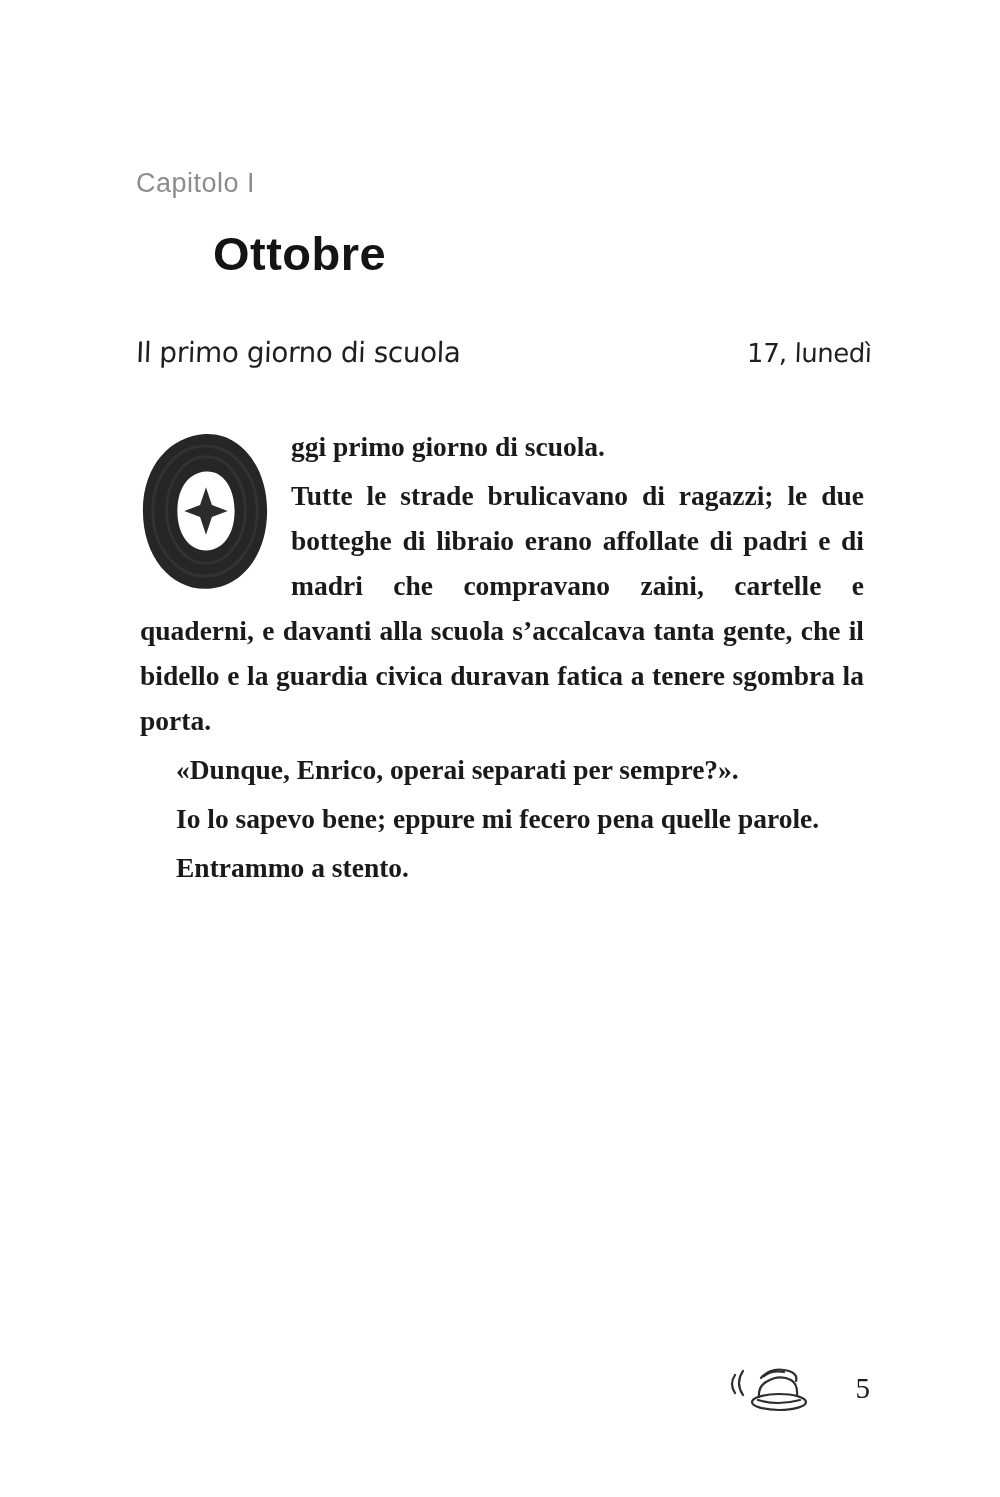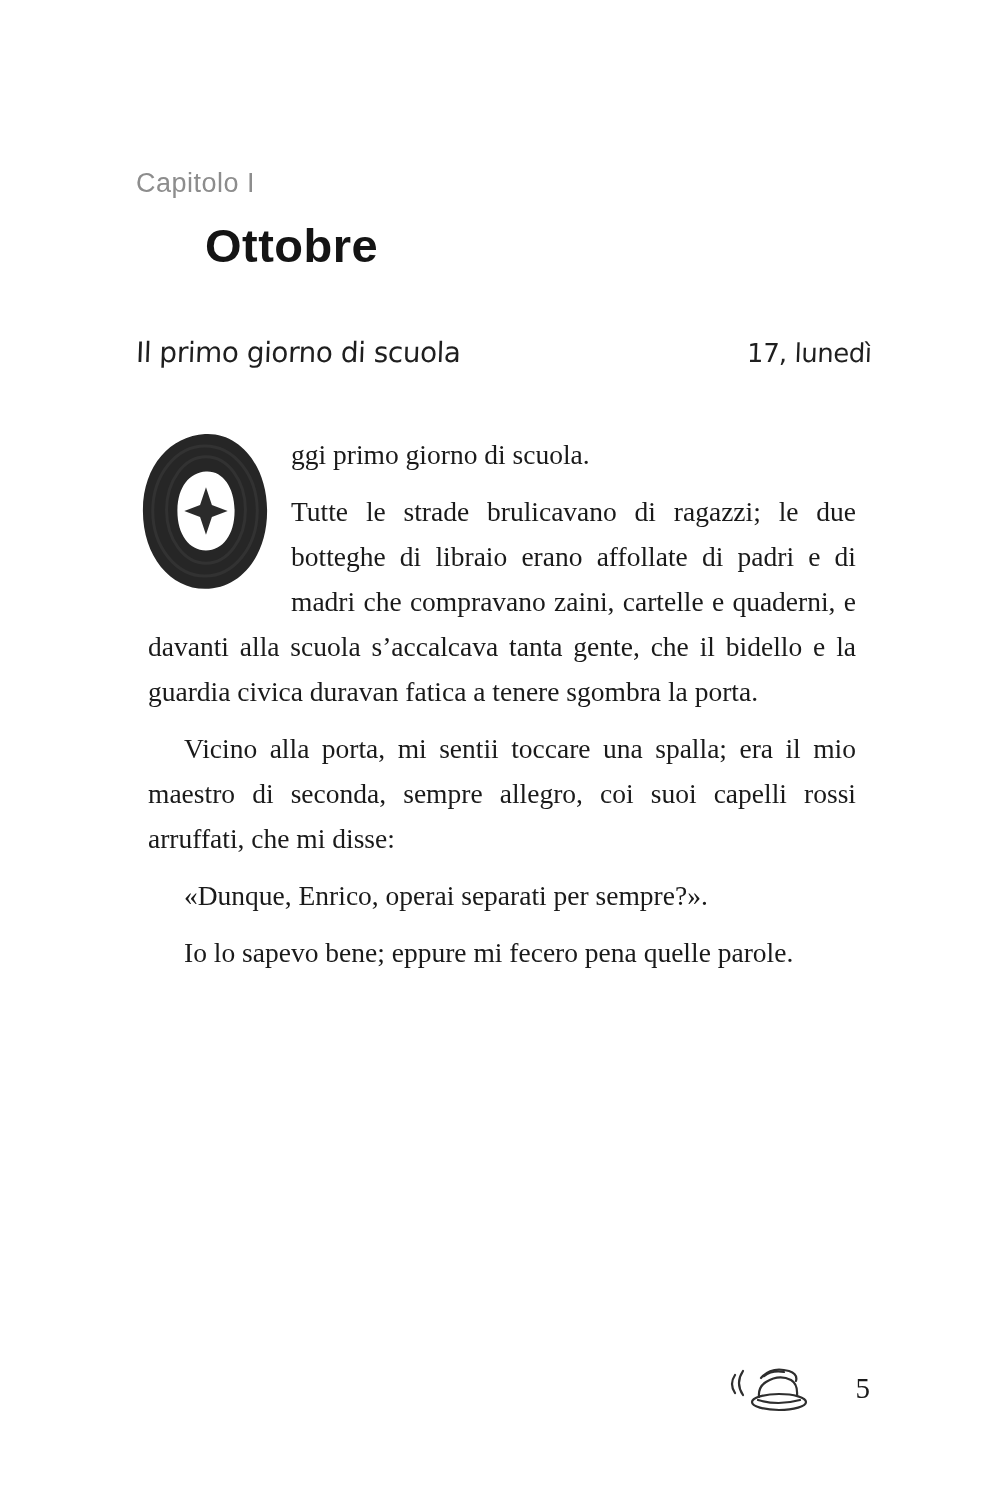--- a/index.html
+++ b/index.html
@@ -62,21 +62,21 @@
     left: 136px;
     right: 132px;
     top: 420px;
     font-size: 27.5px;
     line-height: 45px;
     text-align: justify;
     color: #1a1a1a;
     -webkit-hyphens: auto;
     hyphens: auto;
   }
-  .para { margin: 12px; }
+  .para { margin: 4px; font-weight: bold; }
   .para.indent { text-indent: 36px; }
   .dropcap {
     float: left;
     width: 138px;
     height: 170px;
     margin: 6px 17px 0 0;
     position: relative;
   }
   .dropcap svg { display: block; width: 100%; height: 100%; }
   .sr-letter {
@@ -101,21 +101,21 @@
     line-height: 52px;
   }
 </style>
 </head>
 <body>
 
 <div class="page">
 
   <div class="chapter-label">Capitolo I</div>
 
-  <h1 class="chapter-title" style="margin:8px;">Ottobre</h1>
+  <h1 class="chapter-title" style="margin:16px;">Ottobre</h1>
 
   <div class="section-row">
     <span class="section-title">Il primo giorno di scuola</span>
     <span class="section-date">17, lunedì</span>
   </div>
 
   <div class="body-text">
     <div class="dropcap">
       <span class="sr-letter">O</span>
       <svg viewBox="0 0 140 170" aria-hidden="true">
@@ -124,23 +124,23 @@
         <g fill="none" stroke="#3c3c3c" stroke-width="3" opacity="0.55">
           <ellipse cx="70" cy="85" rx="53" ry="66"></ellipse>
           <ellipse cx="71" cy="84" rx="40" ry="54"></ellipse>
         </g>
         <path d="M71 61 L77 79 L93 85 L77 91 L71 109 L65 91 L49 85 L65 79 Z" fill="#2b2b2b"></path>
       </svg>
     </div>
 
   <p class="para">ggi primo giorno di scuola.</p>
       <p class="para">Tutte le strade brulicavano di ragazzi; le due botteghe di libraio erano affollate di padri e di madri che compravano zaini, cartelle e quaderni, e davanti alla scuola s’accalcava tanta gente, che il bidello e la guardia civica duravan fatica a tenere sgombra la porta.</p>
-      <p class="para indent">Vicino alla porta, mi sentii toccare una spalla; era il mio maestro di seconda, sempre allegro, coi suoi capelli rossi arruffati, che mi disse:</p>
       <p class="para indent">«Dunque, Enrico, operai separati per sempre?».</p>
       <p class="para indent">Io lo sapevo bene; eppure mi fecero pena quelle parole.</p>
+      <p class="para indent">Entrammo a stento.</p>
     </div>
 
   <div class="footer">
     <svg class="hat" viewBox="0 0 84 52" aria-hidden="true">
       <g fill="none" stroke="#2e2e2e" stroke-width="2.2" stroke-linecap="round">
         <path d="M7 13 q-6 9 0 18"></path>
         <path d="M15 9 q-8 12 0 24"></path>
         <path d="M33 16 q10 -12 28 -7 q9 3 7 10"></path>
         <path d="M36 14 q8 -6 20 -4"></path>
         <path d="M31 35 q-1 -10 7 -15 q13 -8 25 -2 q7 4 6 16"></path>

